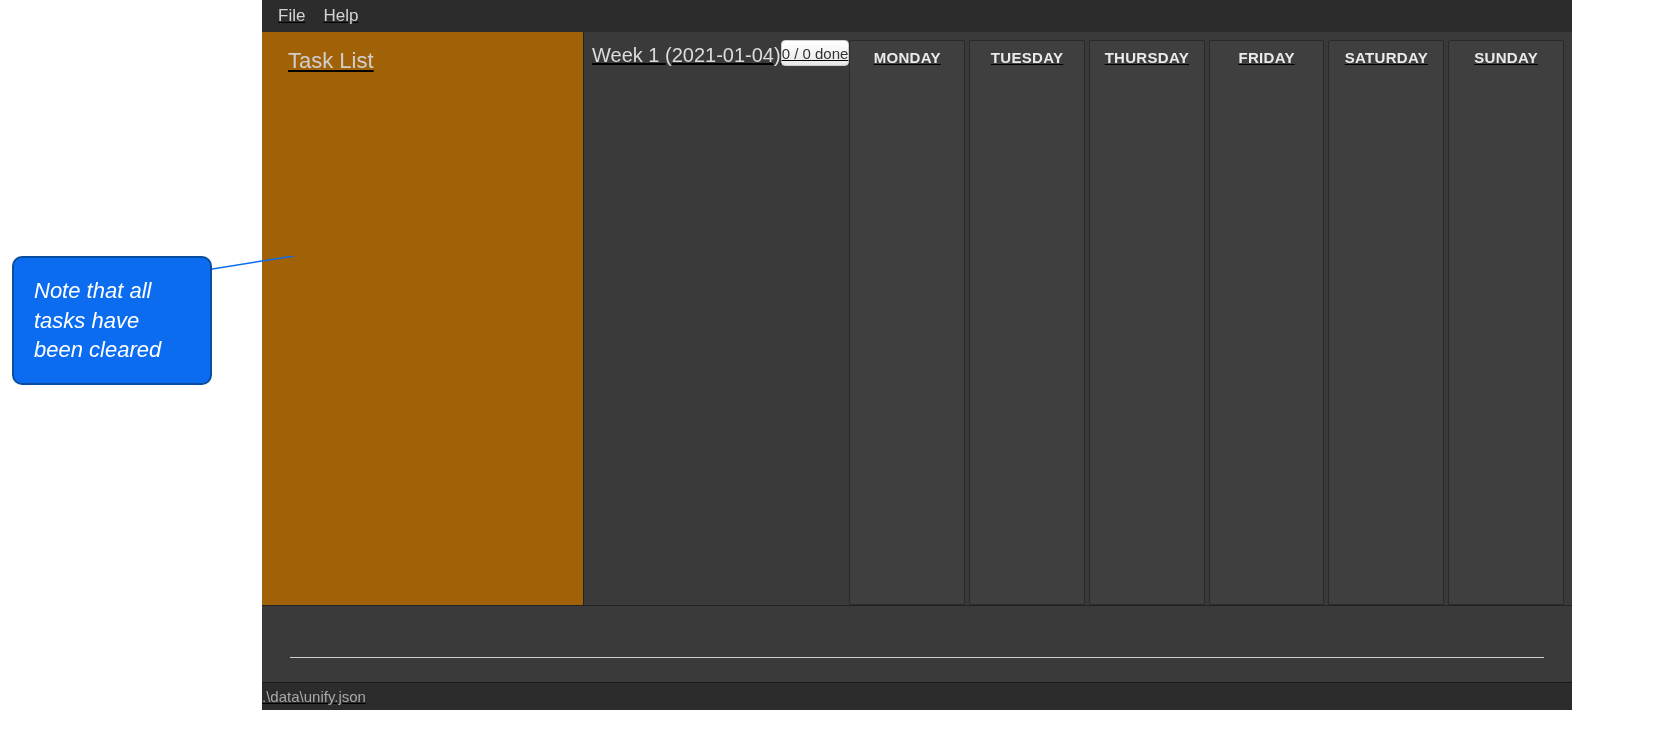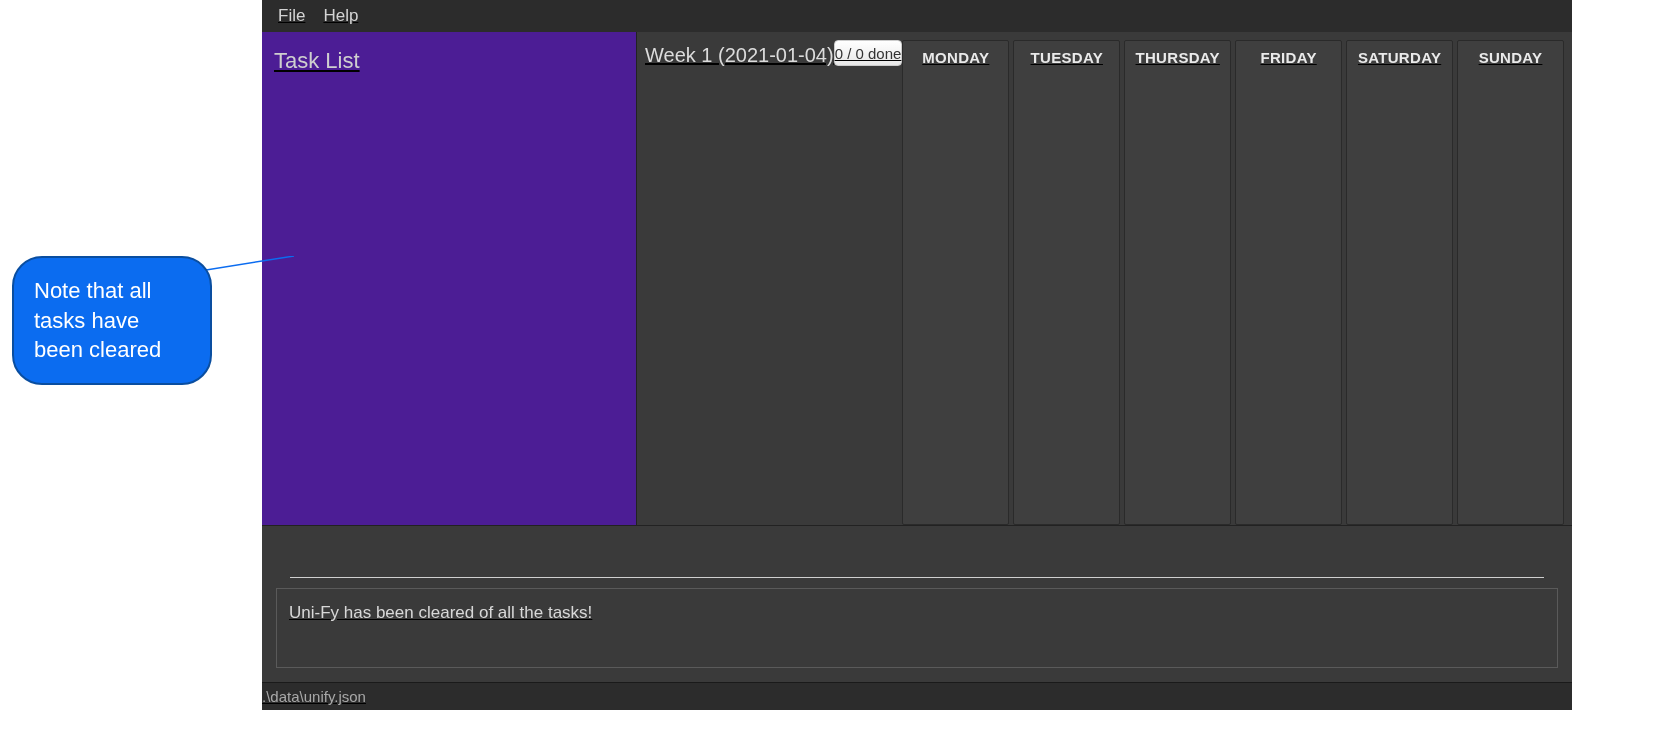--- a/index.html
+++ b/index.html
@@ -38,23 +38,23 @@
     }
     .menubar-item {
       cursor: pointer;
     }
     .main-content {
       display: flex;
       flex: 1;
       min-height: 0;
     }
     .sidebar {
-      width: 375px;
-      background: #4c1d95;
-      padding: 16px 12px;
+      width: 322px;
+      background: #a16207;
+      padding: 16px 26px;
       border-right: 1px solid #222;
     }
     .sidebar-title {
       color: #cfcfcf;
       font-size: 22px;
       font-weight: 400;
     }
     .week-area {
       flex: 1;
       background: #3a3a3a;
@@ -135,25 +135,26 @@
       align-items: center;
       border-top: 1px solid #1a1a1a;
     }
     .callout {
       position: absolute;
       left: 12px;
       top: 256px;
       width: 200px;
       background: #0b6cf0;
       color: #ffffff;
-      border-radius: 30px;
+      border-radius: 10px;
       padding: 18px 20px;
       font-size: 22px;
       line-height: 1.35;
       border: 2px solid #0a4ea0;
+      font-style: italic;
     }
     .callout-pointer {
       position: absolute;
       left: 206px;
       top: 256px;
       width: 88px;
       height: 30px;
       pointer-events: none;
     }
   </style>
@@ -204,23 +205,20 @@
         </div>
       </div>
     </div>
   </div>
 
   <div class="bottom-spacer"></div>
 
   <div class="message-area">
     <div class="divider-line"></div>
     <div style="height:10px"></div>
-    <div class="message-box">
-      <span>Uni-Fy has been cleared of all the tasks!</span>
-    </div>
   </div>
 
   <div class="status-bar">
     <span>.\data\unify.json</span>
   </div>
 
 </div>
 
 <svg class="callout-pointer" viewBox="0 0 88 30">
   <line x1="0" y1="14" x2="88" y2="0" stroke="#0b6cf0" stroke-width="1.5"></line>

